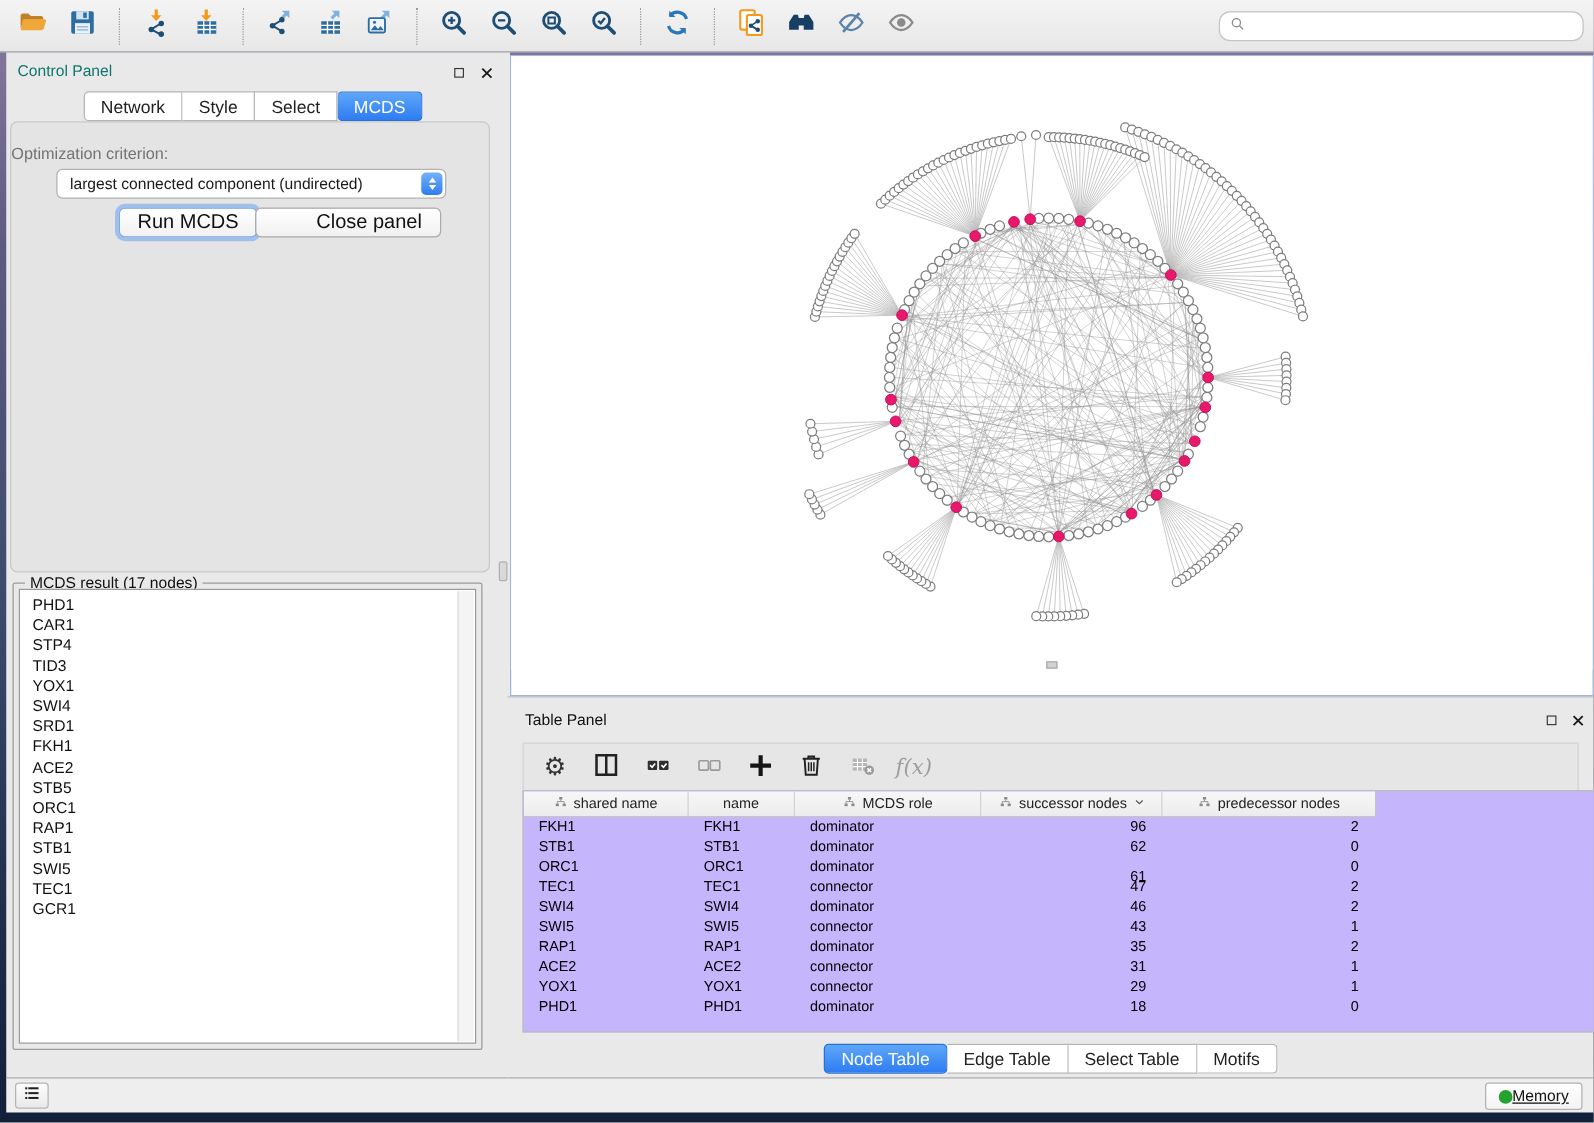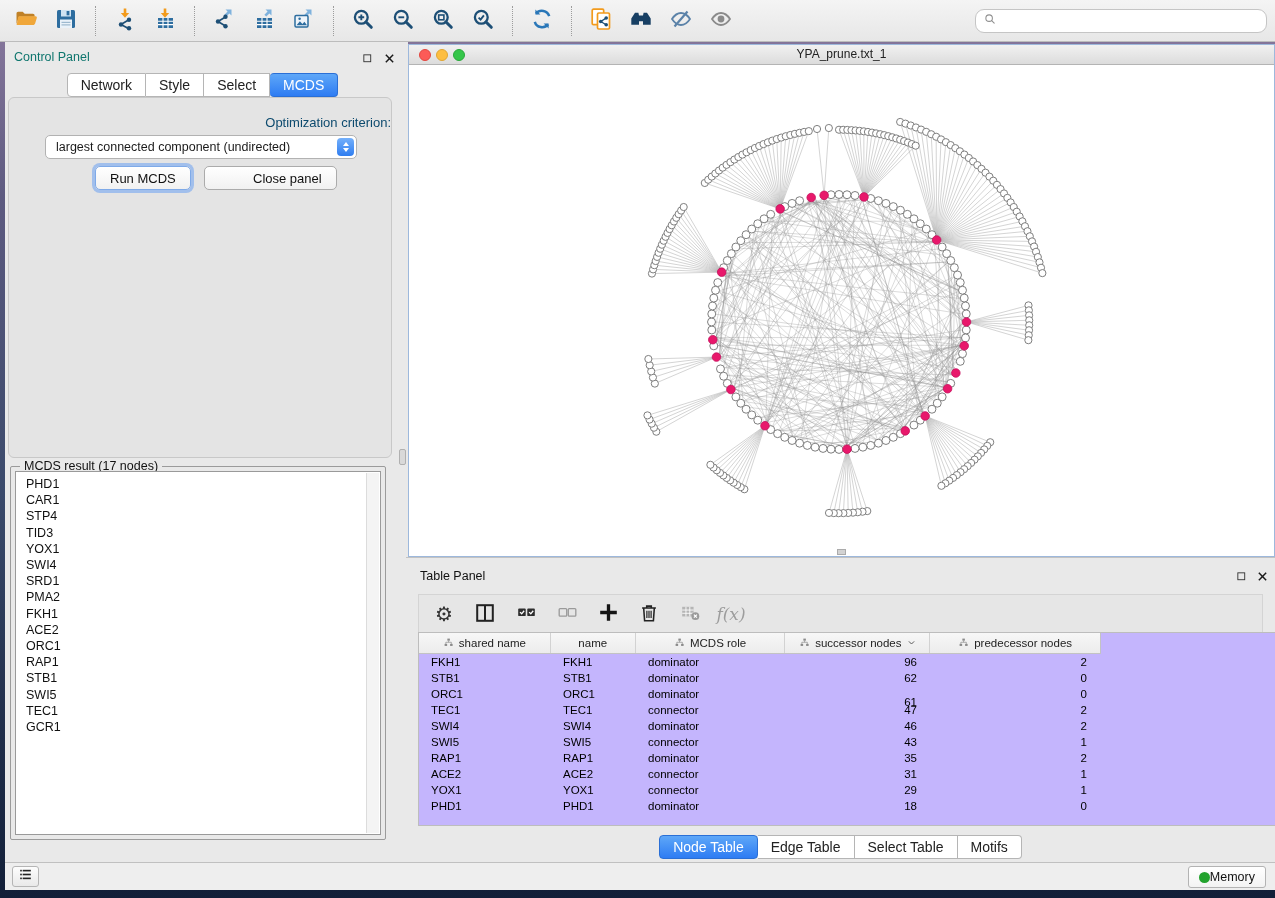--- a/index.html
+++ b/index.html
@@ -26,29 +26,29 @@
   #cp-title { position:absolute; left:9px; top:8px; font-size:12.5px; color:#0f766e; }
   .win-ctl { position:absolute; top:9px; width:14px; height:14px; display:flex; align-items:center; justify-content:center; }
   #cp-float { left:355px; } #cp-close { left:377px; }
   .seg-tabs { display:flex; justify-content:center; }
   #cp-tabs { position:absolute; top:31px; left:0; right:8px; }
   .seg { background:#fff; border:1px solid #b5b5b5; border-left:none; padding:3px 13px; font-size:14px; color:#222; }
   .seg:first-child { border-left:1px solid #b5b5b5; border-radius:4px 0 0 4px; }
   .seg:last-child { border-radius:0 4px 4px 0; }
   .seg.active { background:linear-gradient(#5ea7f8,#2e7cf3); color:#fff; border-color:#2a6fd6; border-radius:4px; }
   #cp-inner { position:absolute; left:3px; top:55px; width:384px; height:361px; background:#e4e4e4; border:1px solid #c8c8c8; border-radius:6px; }
-  #opt-label { display:block; text-align:right; margin-top:17px; font-size:13px; color:#0c4a6e; }
+  #opt-label { display:block; text-align:left; margin-top:17px; font-size:13px; color:#737373; }
   #dropdown { position:absolute; left:36px; top:37px; width:312px; height:24px; background:#fff; border:1px solid #b2b2b2; border-radius:5px;
     display:flex; align-items:center; padding-left:10px; font-size:12.5px; }
   #dropdown .stepper { position:absolute; right:2px; top:2px; width:17px; height:18px; border-radius:4px;
     background:linear-gradient(#74b0fb,#2f7df0); display:flex; flex-direction:column; align-items:center; justify-content:center; gap:2px; }
   .tri-up { width:0; height:0; border-left:3.5px solid transparent; border-right:3.5px solid transparent; border-bottom:4px solid #fff; }
   .tri-dn { width:0; height:0; border-left:3.5px solid transparent; border-right:3.5px solid transparent; border-top:4px solid #fff; }
   .btn { position:absolute; top:68px; height:24px; background:linear-gradient(#ffffff,#f1f1f1); border:1px solid #ababab; border-radius:5px;
-    font-size:13px; font-family:"Liberation Sans",sans-serif; color:#111; padding:0 14px; }
+    font-size:16px; font-family:"Liberation Sans",sans-serif; color:#111; padding:0 14px; }
   #run-btn { left:86px; border-color:#7faae8; box-shadow:0 0 0 3px rgba(125,170,240,.65); }
   #closepanel-btn { left:195px;padding-left:48px; }
   #groupbox { position:absolute; left:5px; top:424px; width:376px; height:374px; border:1px solid #9b9b9b; border-radius:2px; }
   #groupbox-label { position:absolute; top:-8px; left:9px; background:#e9e9e9; padding:0 4px; font-size:12.5px; color:#111; }
   #mcds-list { position:absolute; inset:4px; background:#fff; border:1px solid #9a9a9a; overflow:hidden; }
   #mcds-items { padding:4px 0 0 10px; }
   .mcds-item { font-size:12.5px; line-height:16.2px; color:#111; }
   #mcds-scroll { position:absolute; top:1px; right:1px; bottom:1px; width:13px; background:#f4f4f4; border-left:1px solid #dcdcdc; }
 
   
@@ -81,21 +81,21 @@
   .td.num { text-align:right; padding-left:0; padding-right:14px; }
   #tp-scroll { position:absolute; top:2px; right:2px; bottom:2px; width:11px; background:#fafafa; border-left:1px solid #e4e4e4; }
   #tp-thumb { position:absolute; top:27px; left:1px; width:8px; height:103px; background:#bdbdbd; border-radius:4px; }
   #tp-tabs { position:absolute; left:0; right:0; top:277px; }
 
   
   #status-bar { position:absolute; left:5px; top:862px; width:1270px; height:28px; background:#eeeeee; border-top:1px solid #c0c0c0; }
   #menu-btn { position:absolute; left:7px; top:3px; width:27px; height:21px; background:linear-gradient(#fdfdfd,#e9e9e9);
     border:1px solid #b5b5b5; border-radius:3px; display:flex; align-items:center; justify-content:center; }
   #memory-btn { position:absolute; right:9px; top:3px; height:22px; background:linear-gradient(#ffffff,#f3f3f3);
-    border:1px solid #b3b3b3; border-radius:3px; display:flex; align-items:center; gap:0; padding:0 10px; font-size:12.5px; color:#111; }
+    border:1px solid #b3b3b3; border-radius:3px; display:flex; align-items:center; gap:0; padding:0 10px; font-size:12.5px; color:#111;text-decoration:underline; }
   #memory-dot { width:11px; height:11px; border-radius:50%; background:#23a32e; }
 </style>
 </head>
 <body>
 
 <div id="app">
 
   <div id="toolbar">
     <div id="tb-icons" style="display:flex;align-items:center;">
         <div class="tb-btn">
@@ -277,44 +277,38 @@
       <span id="groupbox-label">MCDS result (17 nodes)</span>
       <div id="mcds-list">
         <div id="mcds-items">
             <div class="mcds-item">PHD1</div>
             <div class="mcds-item">CAR1</div>
             <div class="mcds-item">STP4</div>
             <div class="mcds-item">TID3</div>
             <div class="mcds-item">YOX1</div>
             <div class="mcds-item">SWI4</div>
             <div class="mcds-item">SRD1</div>
-            <div class="mcds-item">PMA2</div>
             <div class="mcds-item">FKH1</div>
             <div class="mcds-item">ACE2</div>
+            <div class="mcds-item">STB5</div>
             <div class="mcds-item">ORC1</div>
             <div class="mcds-item">RAP1</div>
             <div class="mcds-item">STB1</div>
             <div class="mcds-item">SWI5</div>
             <div class="mcds-item">TEC1</div>
             <div class="mcds-item">GCR1</div>
           </div>
         <div id="mcds-scroll"></div>
       </div>
     </div>
   </div>
 
   <div id="v-handle"></div>
 
   <div id="network-frame">
-    <div id="net-titlebar">
-      <span id="light-red" class="light"></span>
-      <span id="light-yellow" class="light"></span>
-      <span id="light-green" class="light"></span>
-      <div id="net-title">YPA_prune.txt_1</div>
-    </div>
     <div id="net-canvas">
       <svg id="net-svg" width="865" height="491" viewBox="0 0 867 493">
           <g>
             <line x1="549.8820645368942" y1="296.62712429686843" x2="309.9271048589211" y2="226.91376410439312" stroke="#909090" stroke-width="0.8" stroke-opacity="0.4"></line>
             <line x1="545.54534119528" y1="308.0436290696119" x2="540.538335005483" y2="197.7807907372856" stroke="#909090" stroke-width="0.8" stroke-opacity="0.4"></line>
             <line x1="351.3220012814138" y1="354.3141553469737" x2="532.1271242968685" y2="331.47315653655915" stroke="#909090" stroke-width="0.8" stroke-opacity="0.4"></line>
             <line x1="527.3141553469736" y1="337.6779987185862" x2="532.1271242968684" y2="184.52684346344083" stroke="#909090" stroke-width="0.8" stroke-opacity="0.4"></line>
             <line x1="537.4658667678809" y1="323.4982382462599" x2="415.33334580446206" y2="133.98566233569028" stroke="#909090" stroke-width="0.8" stroke-opacity="0.4"></line>
             <line x1="345.4316117589139" y1="166.87892157232358" x2="329.87287570313157" y2="331.47315653655915" stroke="#909090" stroke-width="0.8" stroke-opacity="0.4"></line>
             <line x1="314.77793926396856" y1="304.01556908558473" x2="544.1033815582524" y2="311.22241144563407" stroke="#909090" stroke-width="0.8" stroke-opacity="0.4"></line>

